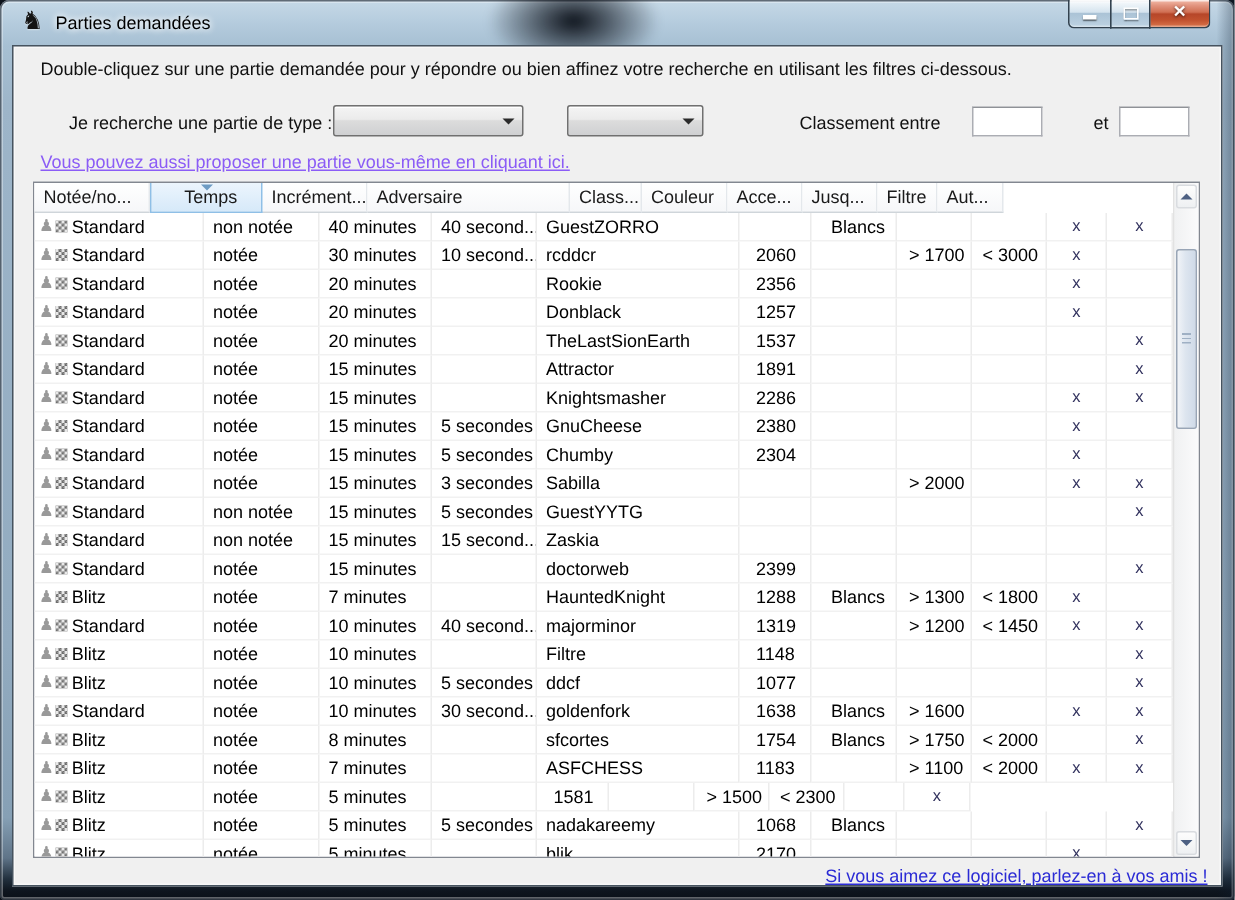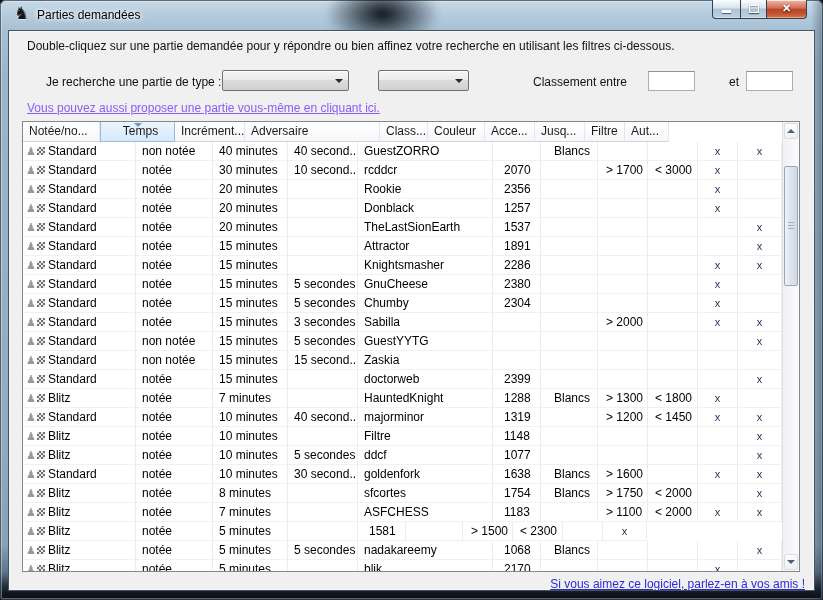--- a/index.html
+++ b/index.html
@@ -196,21 +196,21 @@
               <span class="pawn">
                 <span class="pg">♟</span>
                 <i class="pb"></i>
               </span>
               <span>Standard</span>
             </div>
             <div class="cell c1">notée</div>
             <div class="cell c2">30 minutes</div>
             <div class="cell c3">10 second...</div>
             <div class="cell c4">rcddcr</div>
-            <div class="cell c5">2070</div>
+            <div class="cell c5">2060</div>
             <div class="cell c6"></div>
             <div class="cell c7">&gt; 1700</div>
             <div class="cell c8">&lt; 3000</div>
             <div class="cell c9">x</div>
             <div class="cell c10"></div>
           </div>
           <div class="trow">
             <div class="cell c0">
               <span class="pawn">
                 <span class="pg">♟</span>

